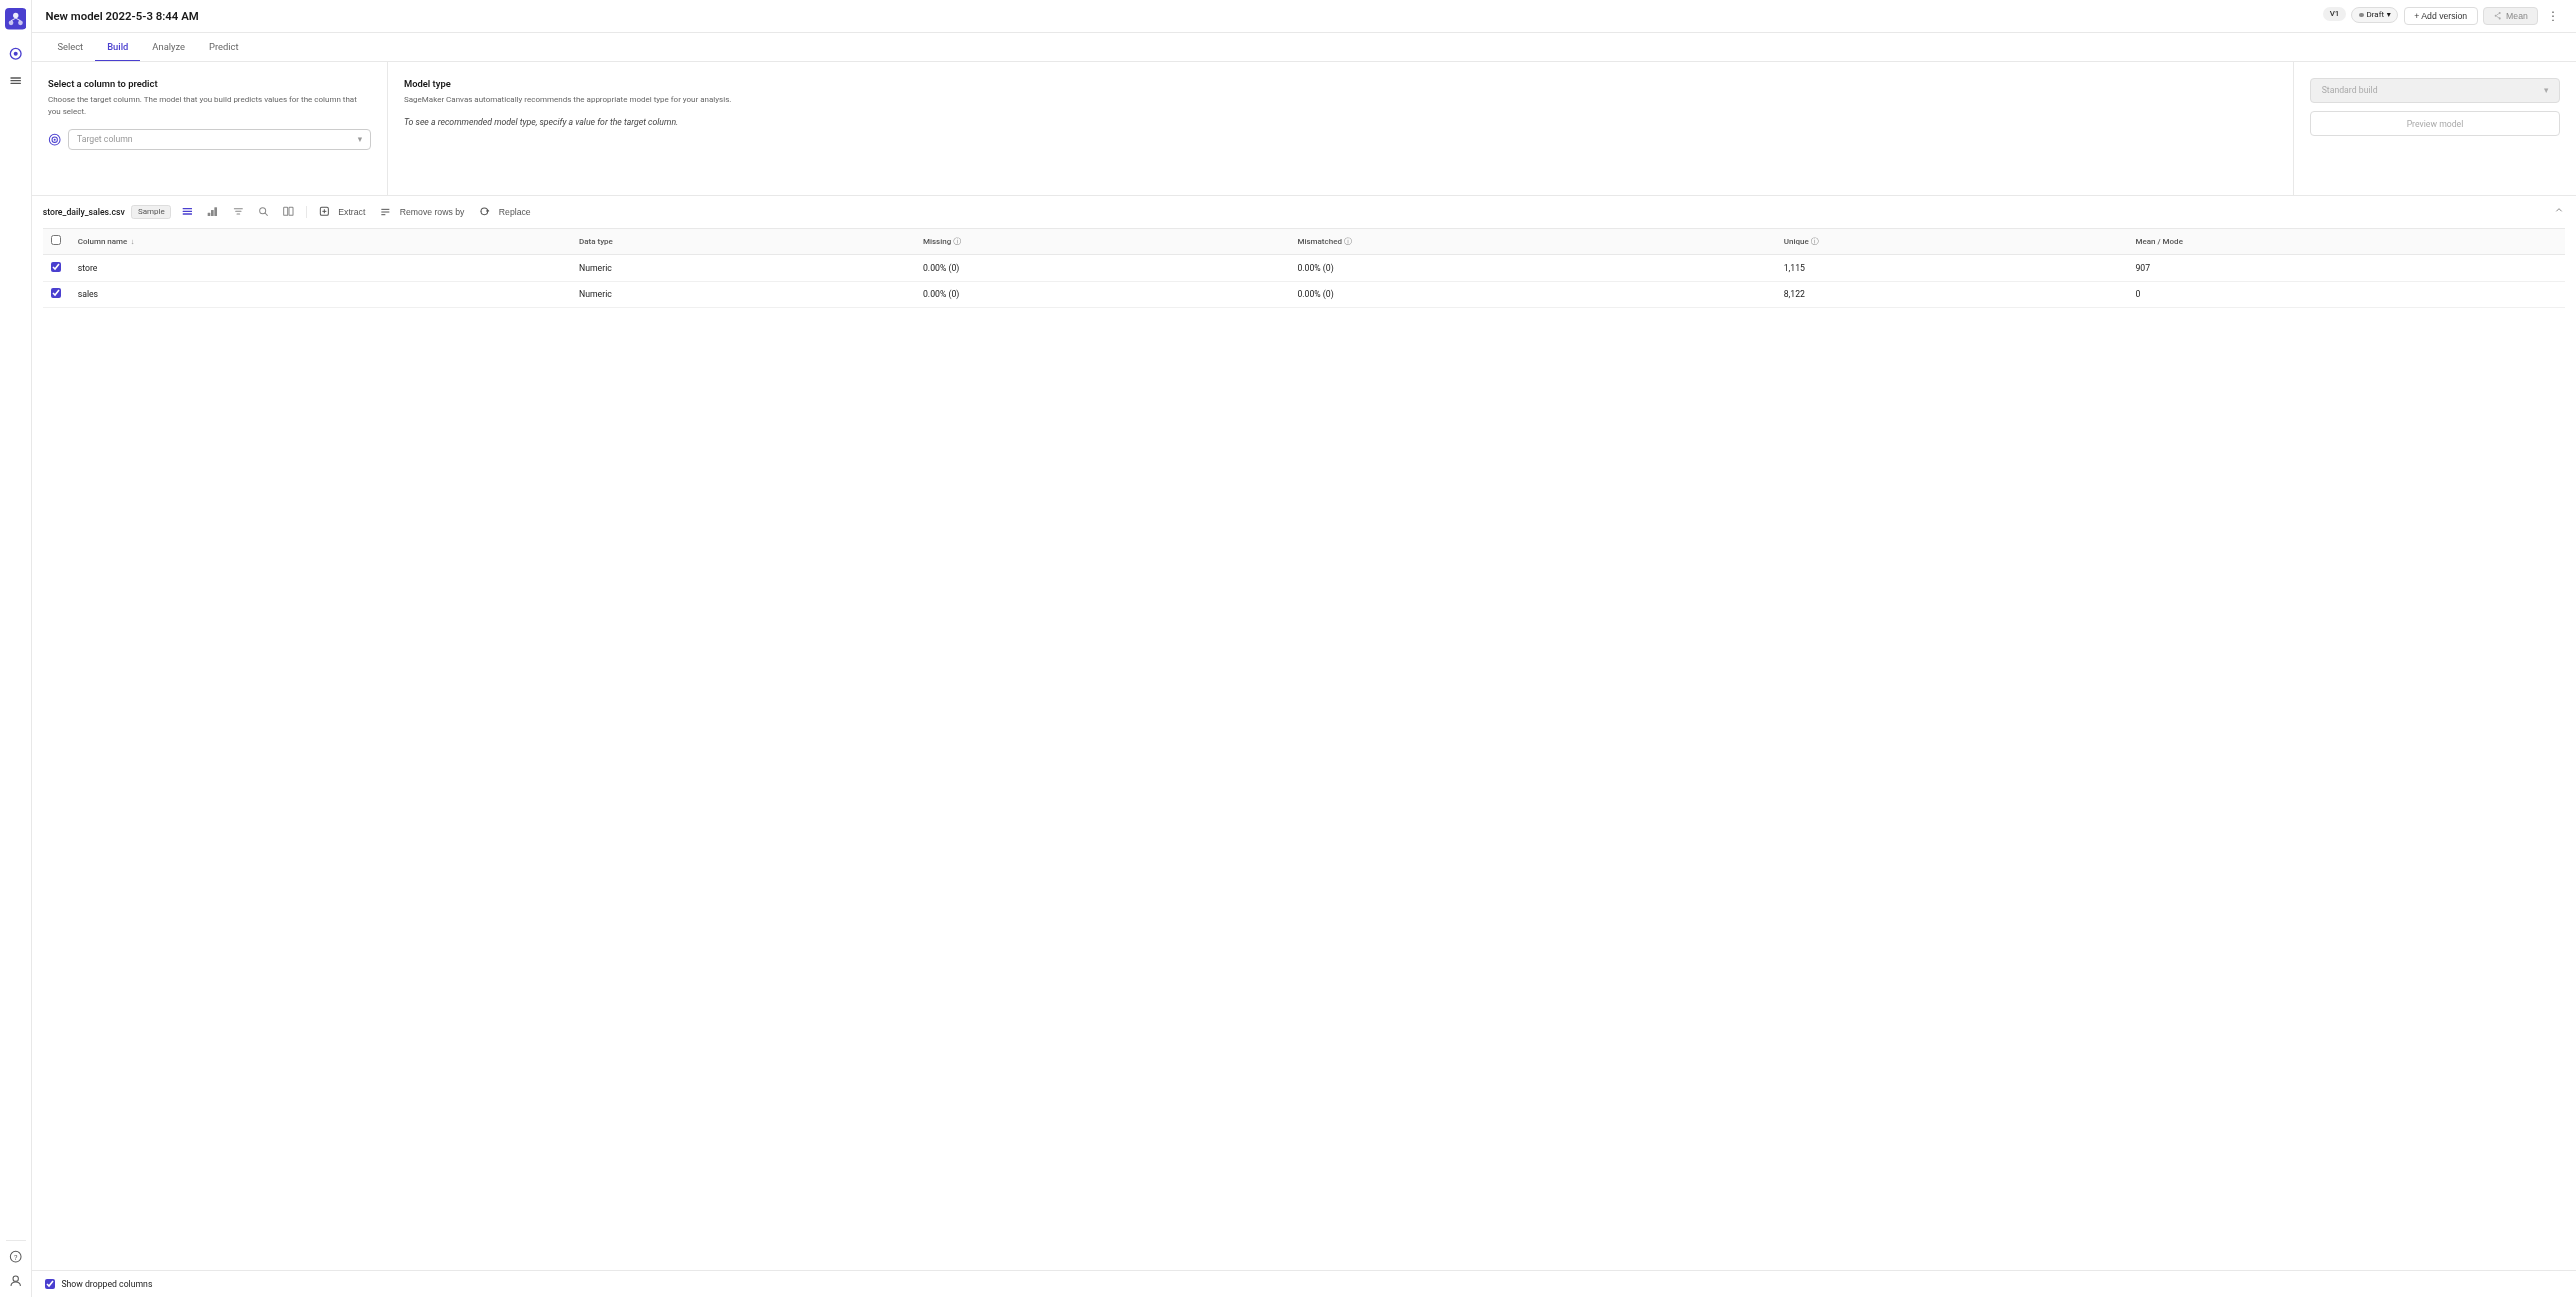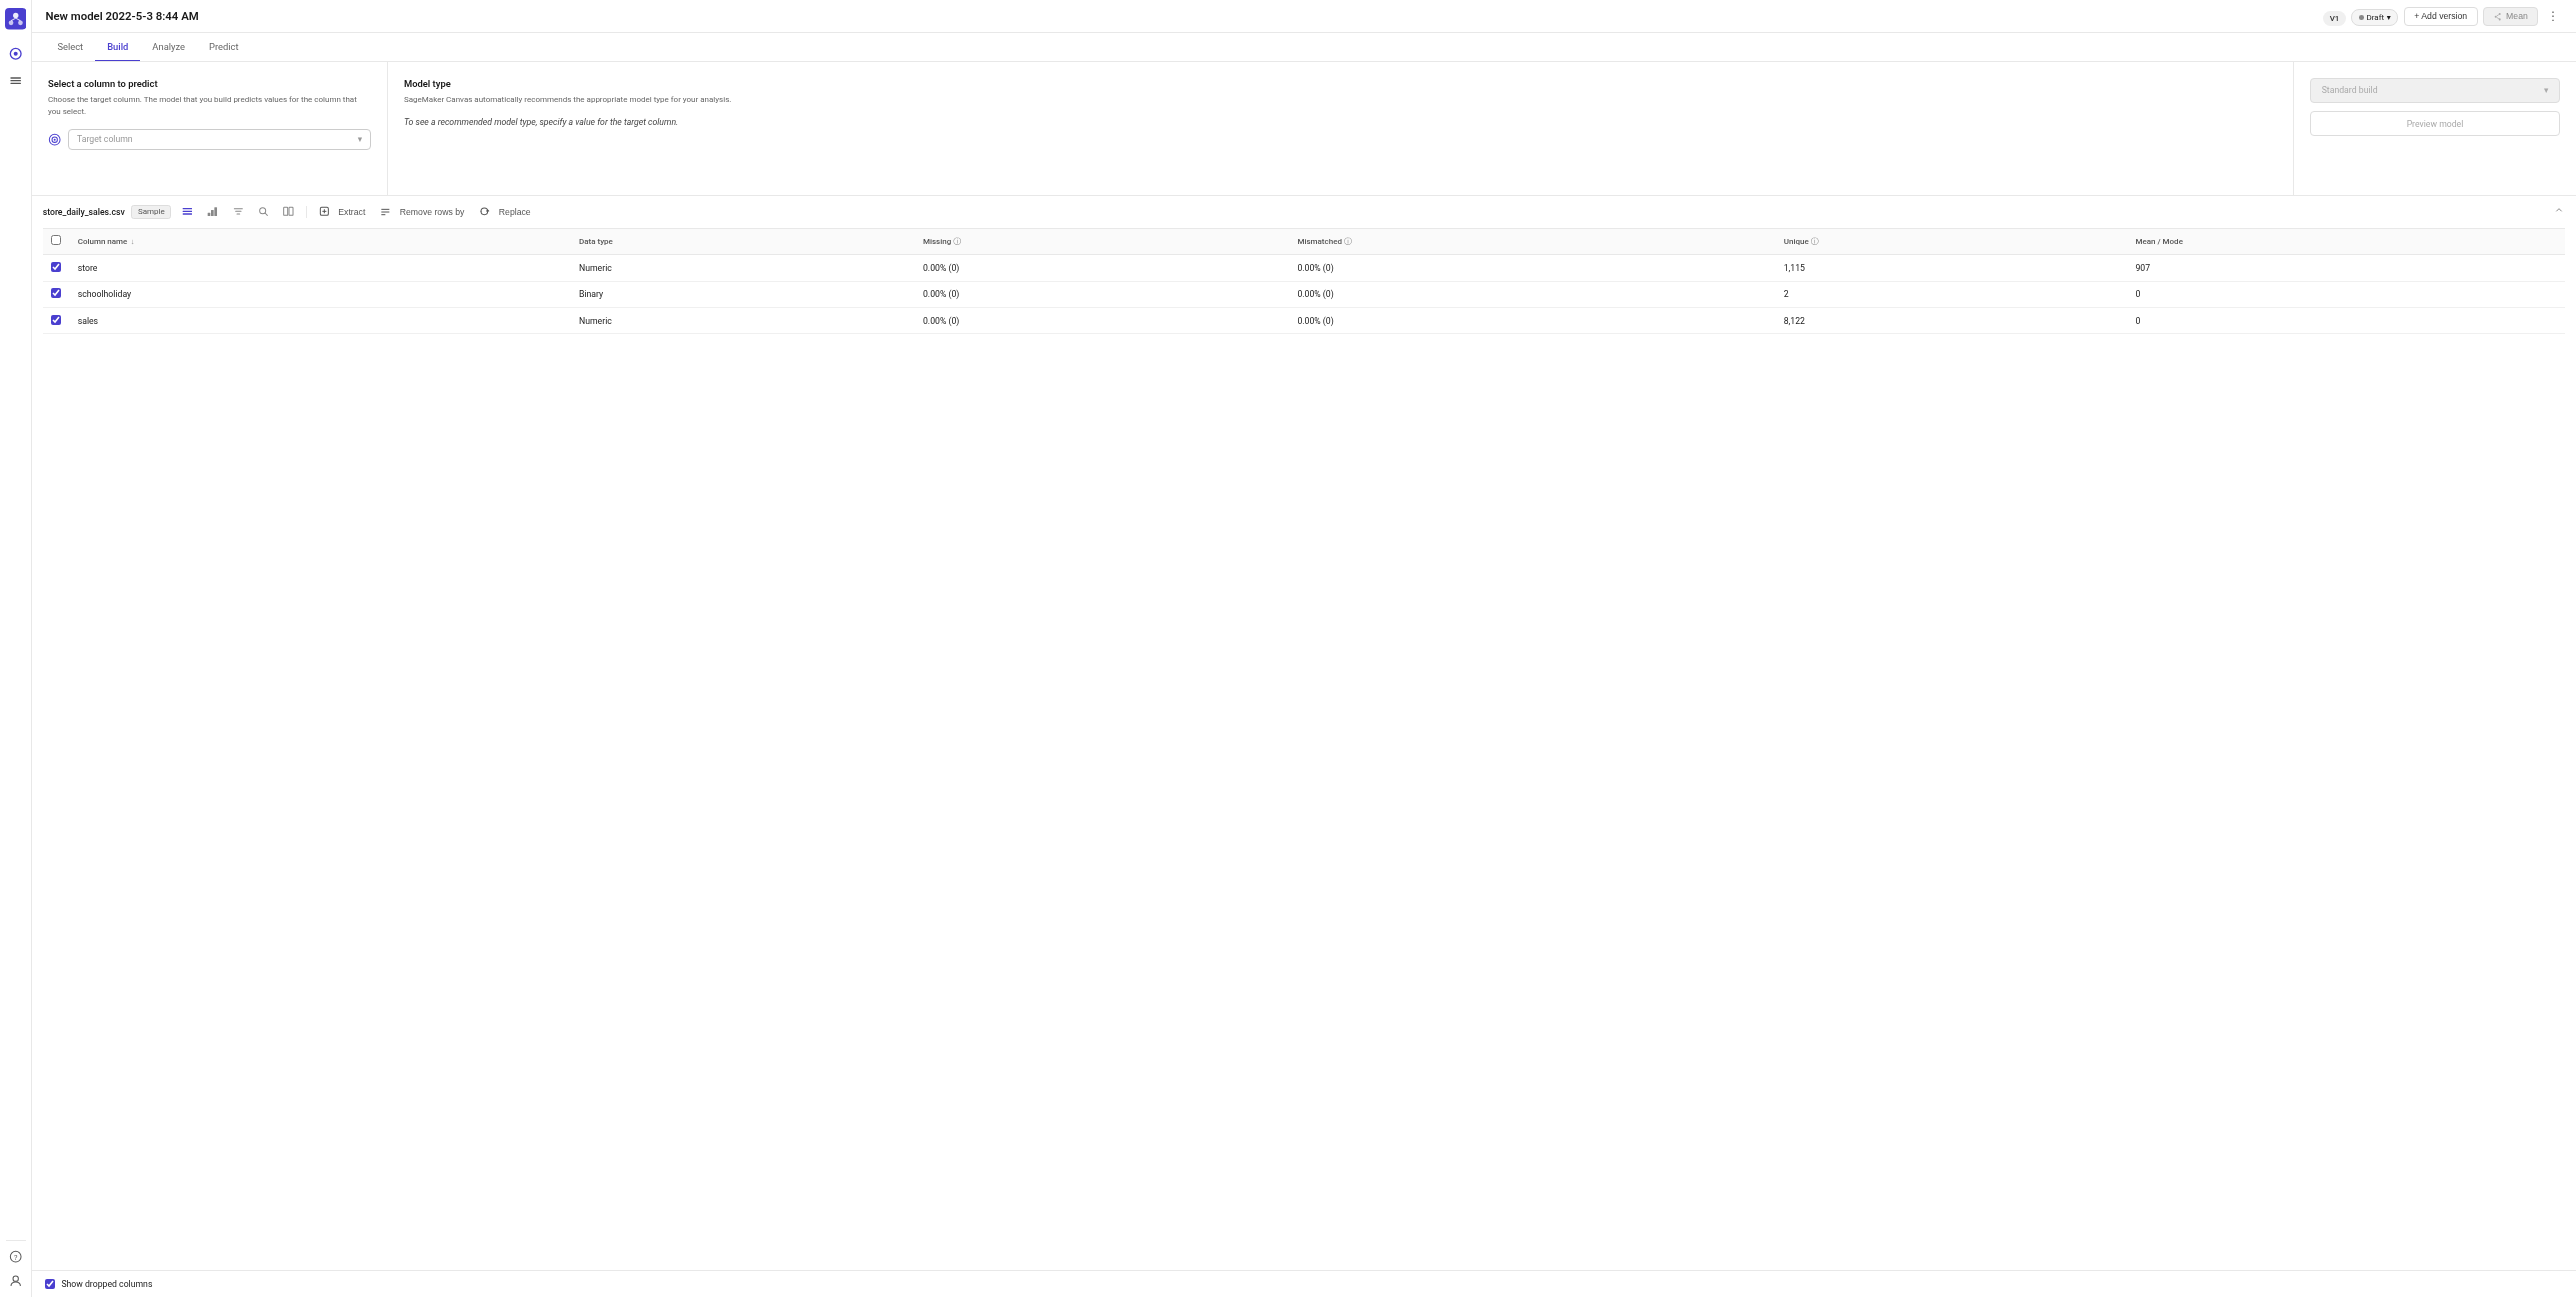--- a/index.html
+++ b/index.html
@@ -63,21 +63,21 @@
       gap: 8px;
     }
     .header-title {
       font-size: 11.4px;
       font-weight: 600;
       flex: 1;
       color: #1a1a1a;
     }
     .header-actions {
       display: flex;
-      align-items: flex-end;
+      align-items: flex-start;
       gap: 5.4px;
     }
     .version-badge {
       background: #f0f0f0;
       border-radius: 8px;
       padding: 2.7px 6.7px;
       font-size: 8px;
       font-weight: 500;
       color: #333;
     }
@@ -615,33 +615,20 @@
       <td>0.00% (0)</td>
       <td>0.00% (0)</td>
       <td>1,115</td>
       <td>907</td>
     </tr>
             <tr>
       <td>
         <input type="checkbox" class="checkbox" checked="" style="accent-color: rgb(74, 63, 207);">
       </td>
       <td>
-        <span>schoolholiday</span>
-      </td>
-      <td>Binary</td>
-      <td>0.00% (0)</td>
-      <td>0.00% (0)</td>
-      <td>2</td>
-      <td>0</td>
-    </tr>
-            <tr>
-      <td>
-        <input type="checkbox" class="checkbox" checked="" style="accent-color: rgb(74, 63, 207);">
-      </td>
-      <td>
         <span>sales</span>
       </td>
       <td>Numeric</td>
       <td>0.00% (0)</td>
       <td>0.00% (0)</td>
       <td>8,122</td>
       <td>0</td>
     </tr>
           </tbody>
       </table>

